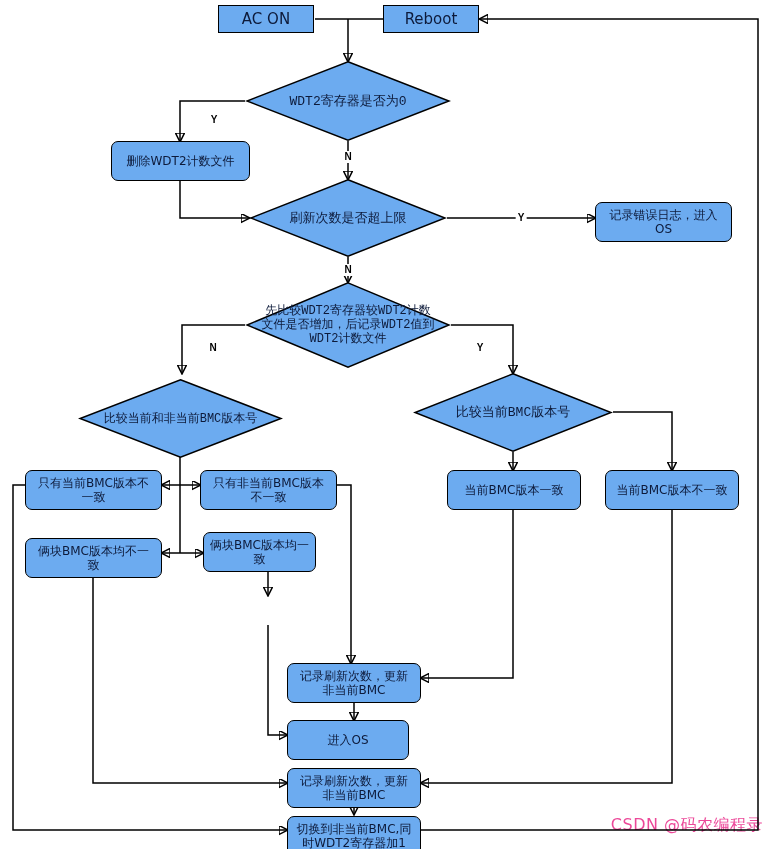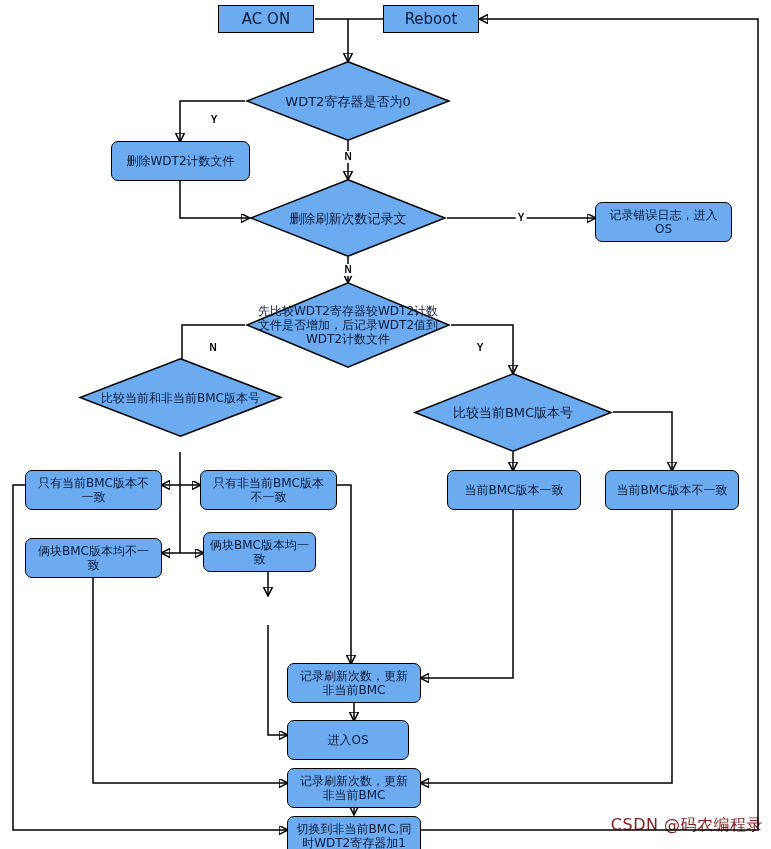--- a/index.html
+++ b/index.html
@@ -9,32 +9,32 @@
   }
   .edges{position:absolute;left:0;top:0;z-index:2;}
   .edges path{stroke:#000000;stroke-width:1.5;fill:none;}
   .node{
     position:absolute;z-index:3;display:flex;align-items:center;justify-content:center;
     text-align:center;box-sizing:border-box;
   }
   .node .lbl{position:relative;z-index:1;white-space:pre-line;display:block;width:100%;}
   .rect{background:#6cabf0;border:1.5px solid #000000;font-size:15px;}
   .rrect{background:#6cabf0;border:1.5px solid #000000;border-radius:7px;font-size:12px;line-height:14px;padding:19px 2px;}
-  .diamond{background:transparent;font-size:13px;line-height:15px;}
+  .diamond{background:transparent;font-size:13px;line-height:15px;font-family:Liberation Mono, monospace;}
   .diamond.small-text{font-size:12px;line-height:14px;}
   .dshape{position:absolute;left:0;top:0;width:100%;height:100%;}
   .dshape polygon{fill:#6cabf0;stroke:#000000;stroke-width:1.5;vector-effect:non-scaling-stroke;}
   .elabel{
     position:absolute;z-index:4;transform:translate(-50%,-50%);
     font-family:"Liberation Sans","DejaVu Sans",sans-serif;
     font-size:10px;font-weight:bold;color:#000000;background:#ffffff;padding:0 2px;line-height:12px;
   }
   .watermark{
     position:absolute;z-index:1;right:8px;top:815px;width:220px;text-align:right;
-    font-size:16px;color:#7f1d1d;letter-spacing:0.5px;
+    font-size:16px;color:#ec4899;letter-spacing:0.5px;
   }
 </style>
 </head>
 <body>
 
 <div id="canvas">
 
   <div class="watermark">CSDN @码农编程录</div>
 
   <svg class="edges" width="771" height="849">
@@ -81,31 +81,31 @@
   <div class="node diamond" style="left:245px;top:61px;width:206px;height:80px">
     <svg class="dshape" viewBox="0 0 100 100" preserveAspectRatio="none">
         <polygon points="50,1 99,50 50,99 1,50"></polygon>
       </svg>
     <span class="lbl">WDT2寄存器是否为0</span>
   </div>
   <div class="node diamond" style="left:249px;top:179px;width:198px;height:78px">
     <svg class="dshape" viewBox="0 0 100 100" preserveAspectRatio="none">
         <polygon points="50,1 99,50 50,99 1,50"></polygon>
       </svg>
-    <span class="lbl">删除刷新次数记录文</span>
+    <span class="lbl">刷新次数是否超上限</span>
   </div>
   <div class="node diamond small-text" style="left:245px;top:282px;width:206px;height:86px">
     <svg class="dshape" viewBox="0 0 100 100" preserveAspectRatio="none">
         <polygon points="50,1 99,50 50,99 1,50"></polygon>
       </svg>
     <span class="lbl">先比较WDT2寄存器较WDT2计数
 文件是否增加，后记录WDT2值到
 WDT2计数文件</span>
   </div>
-  <div class="node diamond small-text" style="left:78px;top:358px;width:205px;height:79px">
+  <div class="node diamond small-text" style="left:78px;top:379px;width:205px;height:79px">
     <svg class="dshape" viewBox="0 0 100 100" preserveAspectRatio="none">
         <polygon points="50,1 99,50 50,99 1,50"></polygon>
       </svg>
     <span class="lbl">比较当前和非当前BMC版本号</span>
   </div>
   <div class="node diamond" style="left:413px;top:373px;width:200px;height:79px">
     <svg class="dshape" viewBox="0 0 100 100" preserveAspectRatio="none">
         <polygon points="50,1 99,50 50,99 1,50"></polygon>
       </svg>
     <span class="lbl">比较当前BMC版本号</span>

